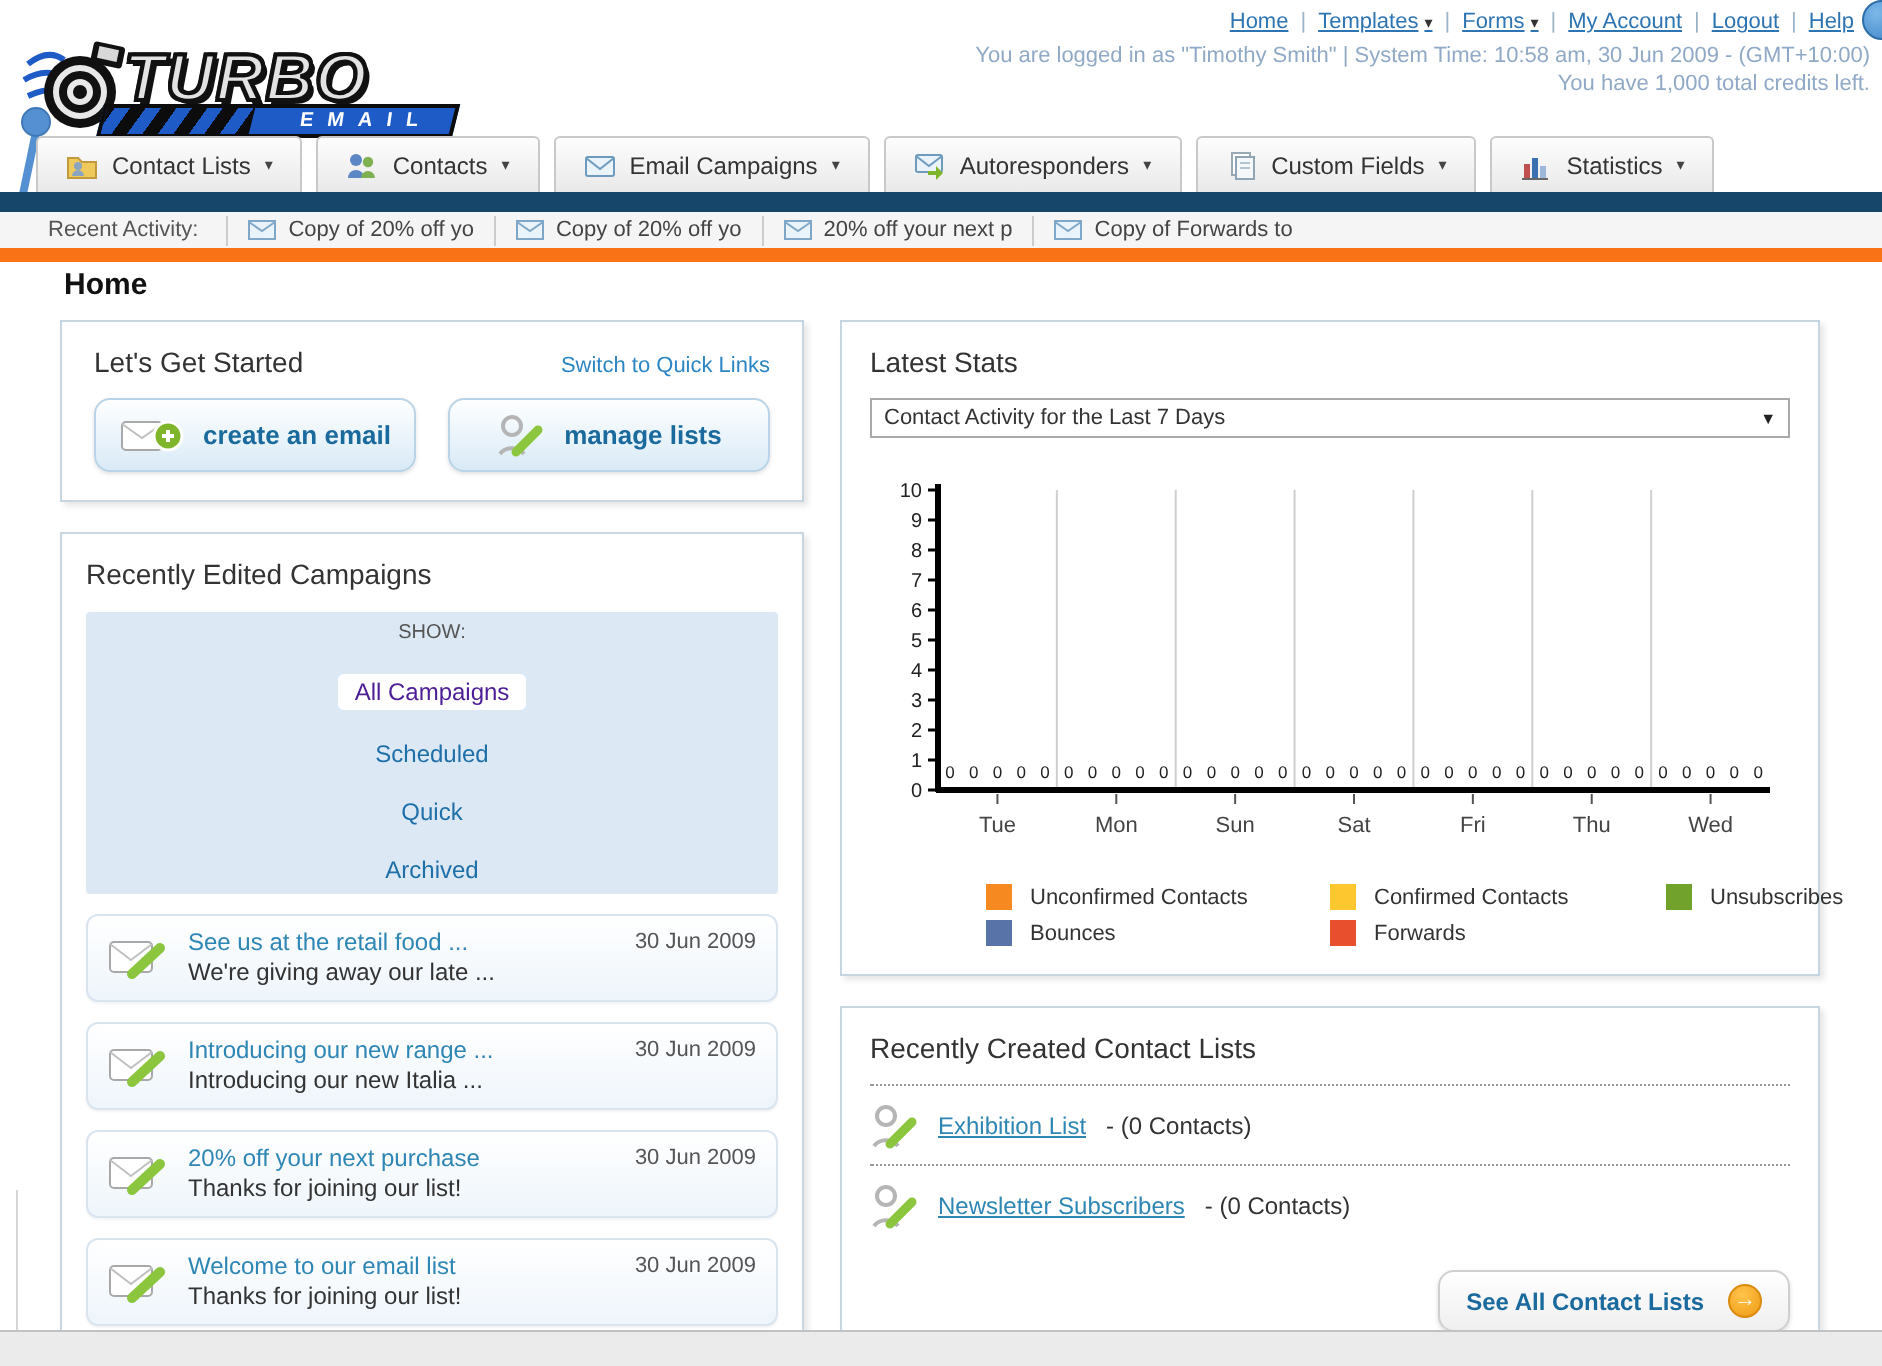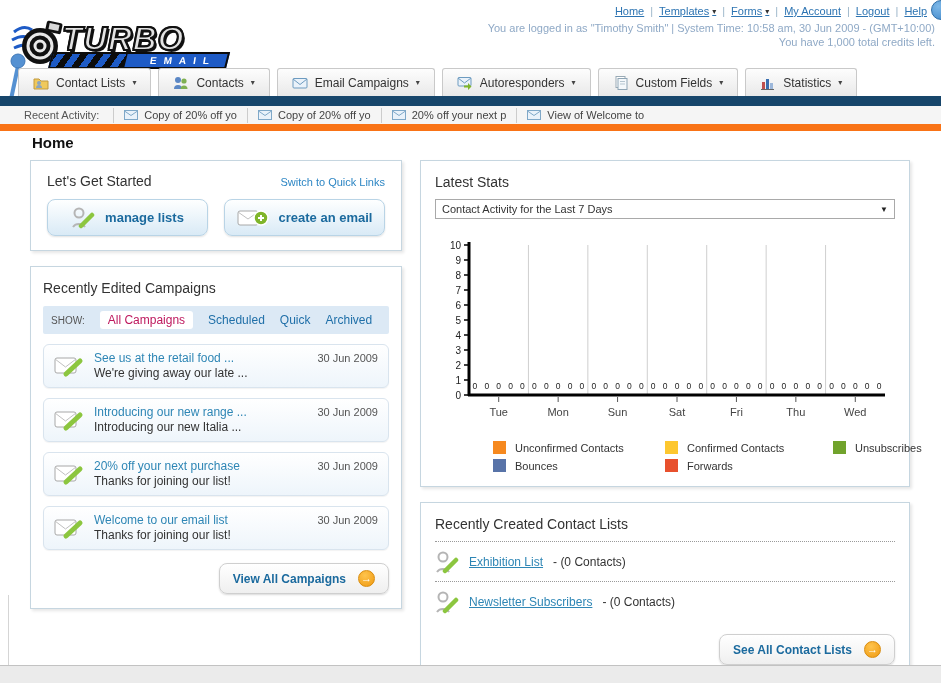--- a/index.html
+++ b/index.html
@@ -60,24 +60,24 @@
   .gs-head { display:flex; justify-content:space-between; align-items:baseline; }
   .quick-link { font-size:11px; color:#2d86c4; cursor:pointer; }
   .gs-buttons { display:flex; gap:16px; margin-top:10px; }
   .gs-btn { flex:1; height:37px; display:flex; align-items:center; justify-content:center; gap:10px;
     background:linear-gradient(#feffff,#d9eaf6); border:1px solid #b9d4e6; border-radius:8px;
     font-size:13px; font-weight:bold; color:#1b6a9e; cursor:pointer; box-shadow:0 1px 2px rgba(0,0,0,0.12); }
 
   
   #campaigns { padding:12px 12px 14px; }
   .filterbar { margin-top:9px; background:#dce9f5; padding:5px 8px; display:flex; align-items:center; gap:15px;
-    font-size:12px; border-radius:2px; }
+    font-size:12px; border-radius:2px;flex-direction:column; }
   .show-label { font-size:10px; color:#555; }
   .filter-link { color:#1f6fa8; cursor:pointer; }
-  .filter-active { background:#fff; padding:2px 8px; border-radius:3px; color:#be185d; cursor:pointer; }
+  .filter-active { background:#fff; padding:2px 8px; border-radius:3px; color:#4c1d95; cursor:pointer; }
   .camp-row { position:relative; margin-top:10px; border:1px solid #d9e4ee; border-radius:6px;
     background:linear-gradient(#ffffff,#eef5fb); padding:6px 10px 7px; display:flex; gap:10px; align-items:center;
     box-shadow:0 1px 1px rgba(0,0,0,0.05); }
   .camp-texts { display:flex; flex-direction:column; gap:1px; }
   .camp-title { font-size:12px; color:#2e86b5; cursor:pointer; }
   .camp-sub { font-size:12px; color:#333; }
   .camp-date { position:absolute; top:7px; right:10px; font-size:11px; color:#555; }
   .btn-row { display:flex; justify-content:flex-end; margin-top:13px; }
   .link-btn { display:flex; align-items:center; gap:12px; padding:6px 13px; border:1px solid #cfcfcf;
     border-radius:8px; background:linear-gradient(#ffffff,#efefef); font-size:12px; font-weight:bold;
@@ -241,51 +241,51 @@
           <rect x="0.5" y="0.5" width="13" height="9" fill="#EAF2FA" stroke="#7FA8C8"></rect>
           <path d="M0.5,1 L7,5.5 L13.5,1" fill="none" stroke="#7FA8C8"></path>
         </svg>
       <span>20% off your next p</span>
     </span>
     <span class="ra-item">
       <svg width="14" height="10" viewBox="0 0 14 10">
           <rect x="0.5" y="0.5" width="13" height="9" fill="#EAF2FA" stroke="#7FA8C8"></rect>
           <path d="M0.5,1 L7,5.5 L13.5,1" fill="none" stroke="#7FA8C8"></path>
         </svg>
-      <span>View of Welcome to</span>
+      <span>Copy of Forwards to</span>
     </span>
   </div>
 
   <h1 id="page-title">Home</h1>
 
   <div id="left-col">
 
     <div class="panel" id="get-started">
       <div class="gs-head">
         <span class="panel-title">Let's Get Started</span>
         <span class="quick-link">Switch to Quick Links</span>
       </div>
       <div class="gs-buttons">
-        <div class="gs-btn">
-          <svg width="24" height="24" viewBox="0 0 24 24">
-            <circle cx="8" cy="7" r="4.5" fill="none" stroke="#B5B5B5" stroke-width="2"></circle>
-            <path d="M2,21 a7,6 0 0 1 12,0" fill="none" stroke="#B5B5B5" stroke-width="2"></path>
-            <line x1="10" y1="20" x2="21" y2="9" stroke="#8CC63F" stroke-width="4.5" stroke-linecap="round"></line>
-          </svg>
-          <span>manage lists</span>
-        </div>
         <div class="gs-btn">
           <svg width="32" height="20" viewBox="0 0 32 20">
             <rect x="1" y="3" width="20" height="14" rx="2" fill="#fff" stroke="#A8A8A8"></rect>
             <path d="M1,4 L11,11 L21,4" fill="none" stroke="#C0C0C0"></path>
             <circle cx="24" cy="10" r="7" fill="#7FB52A" stroke="#fff" stroke-width="1.5"></circle>
             <line x1="21" y1="10" x2="27" y2="10" stroke="#fff" stroke-width="2"></line>
             <line x1="24" y1="7" x2="24" y2="13" stroke="#fff" stroke-width="2"></line>
           </svg>
           <span>create an email</span>
+        </div>
+        <div class="gs-btn">
+          <svg width="24" height="24" viewBox="0 0 24 24">
+            <circle cx="8" cy="7" r="4.5" fill="none" stroke="#B5B5B5" stroke-width="2"></circle>
+            <path d="M2,21 a7,6 0 0 1 12,0" fill="none" stroke="#B5B5B5" stroke-width="2"></path>
+            <line x1="10" y1="20" x2="21" y2="9" stroke="#8CC63F" stroke-width="4.5" stroke-linecap="round"></line>
+          </svg>
+          <span>manage lists</span>
         </div>
       </div>
     </div>
 
     <div class="panel" id="campaigns">
       <span class="panel-title">Recently Edited Campaigns</span>
       <div class="filterbar">
         <span class="show-label">SHOW:</span>
         <span class="filter-active">All Campaigns</span>
         <span class="filter-link">Scheduled</span>

